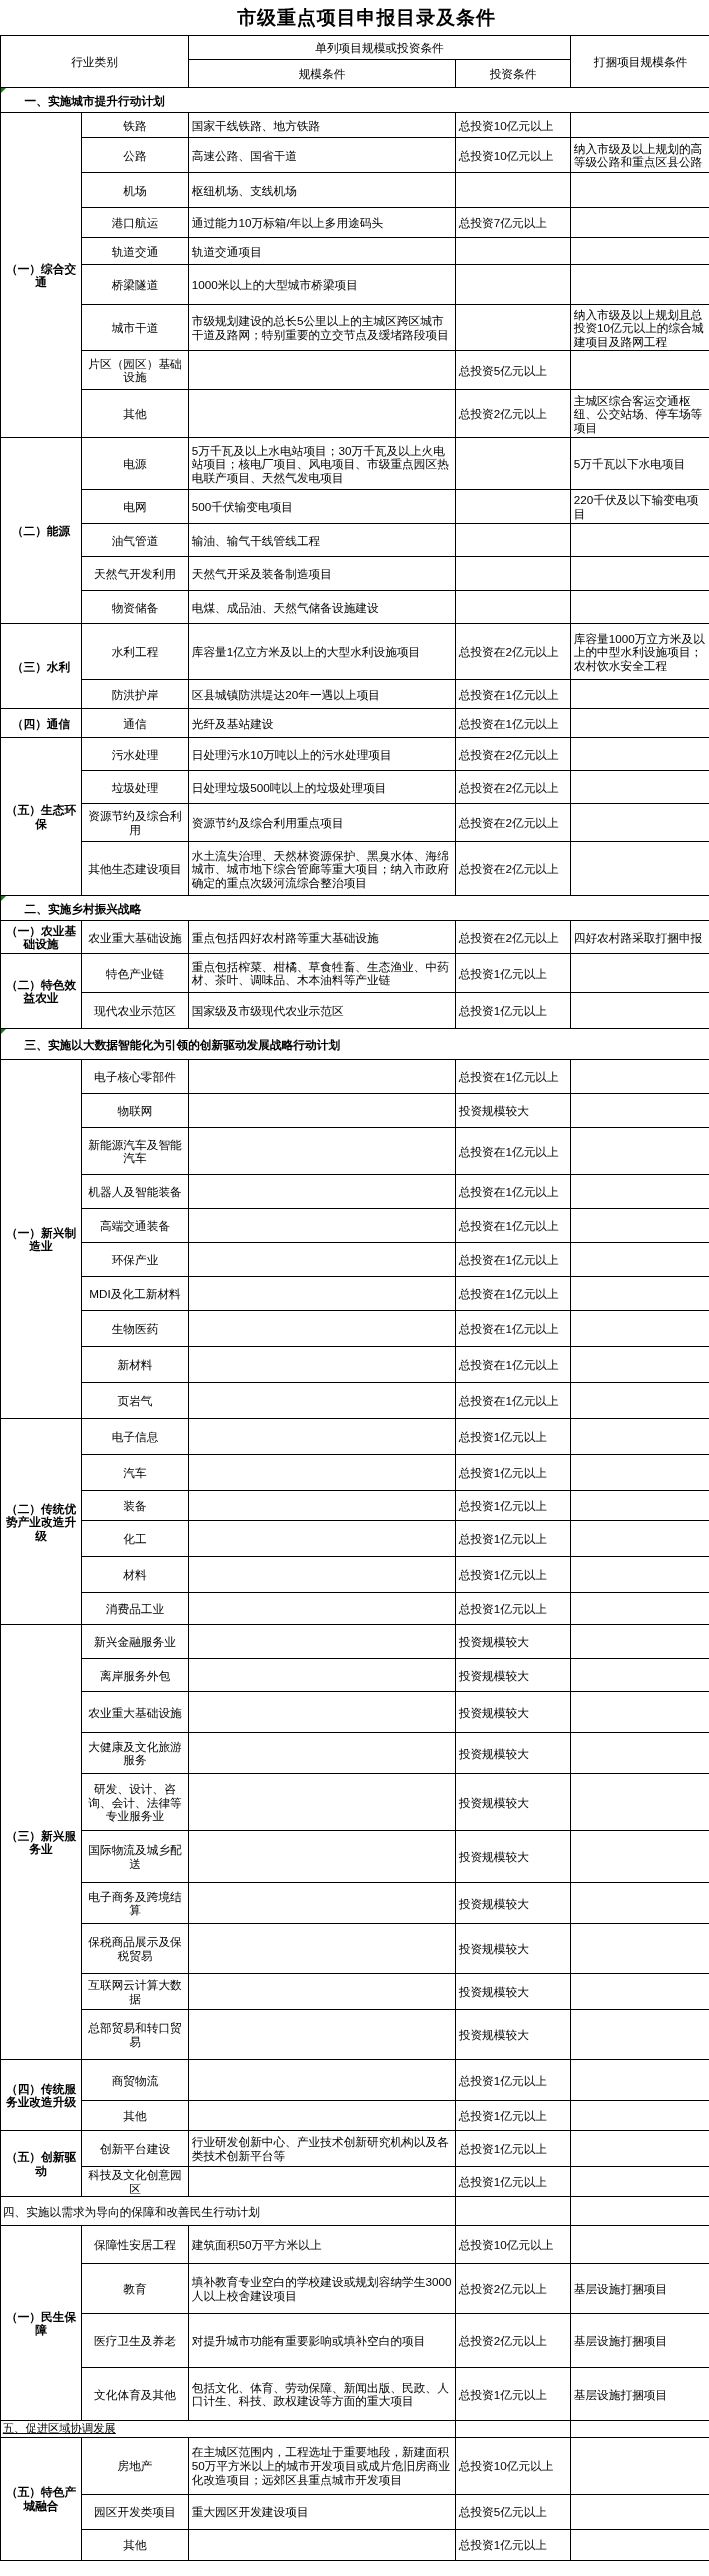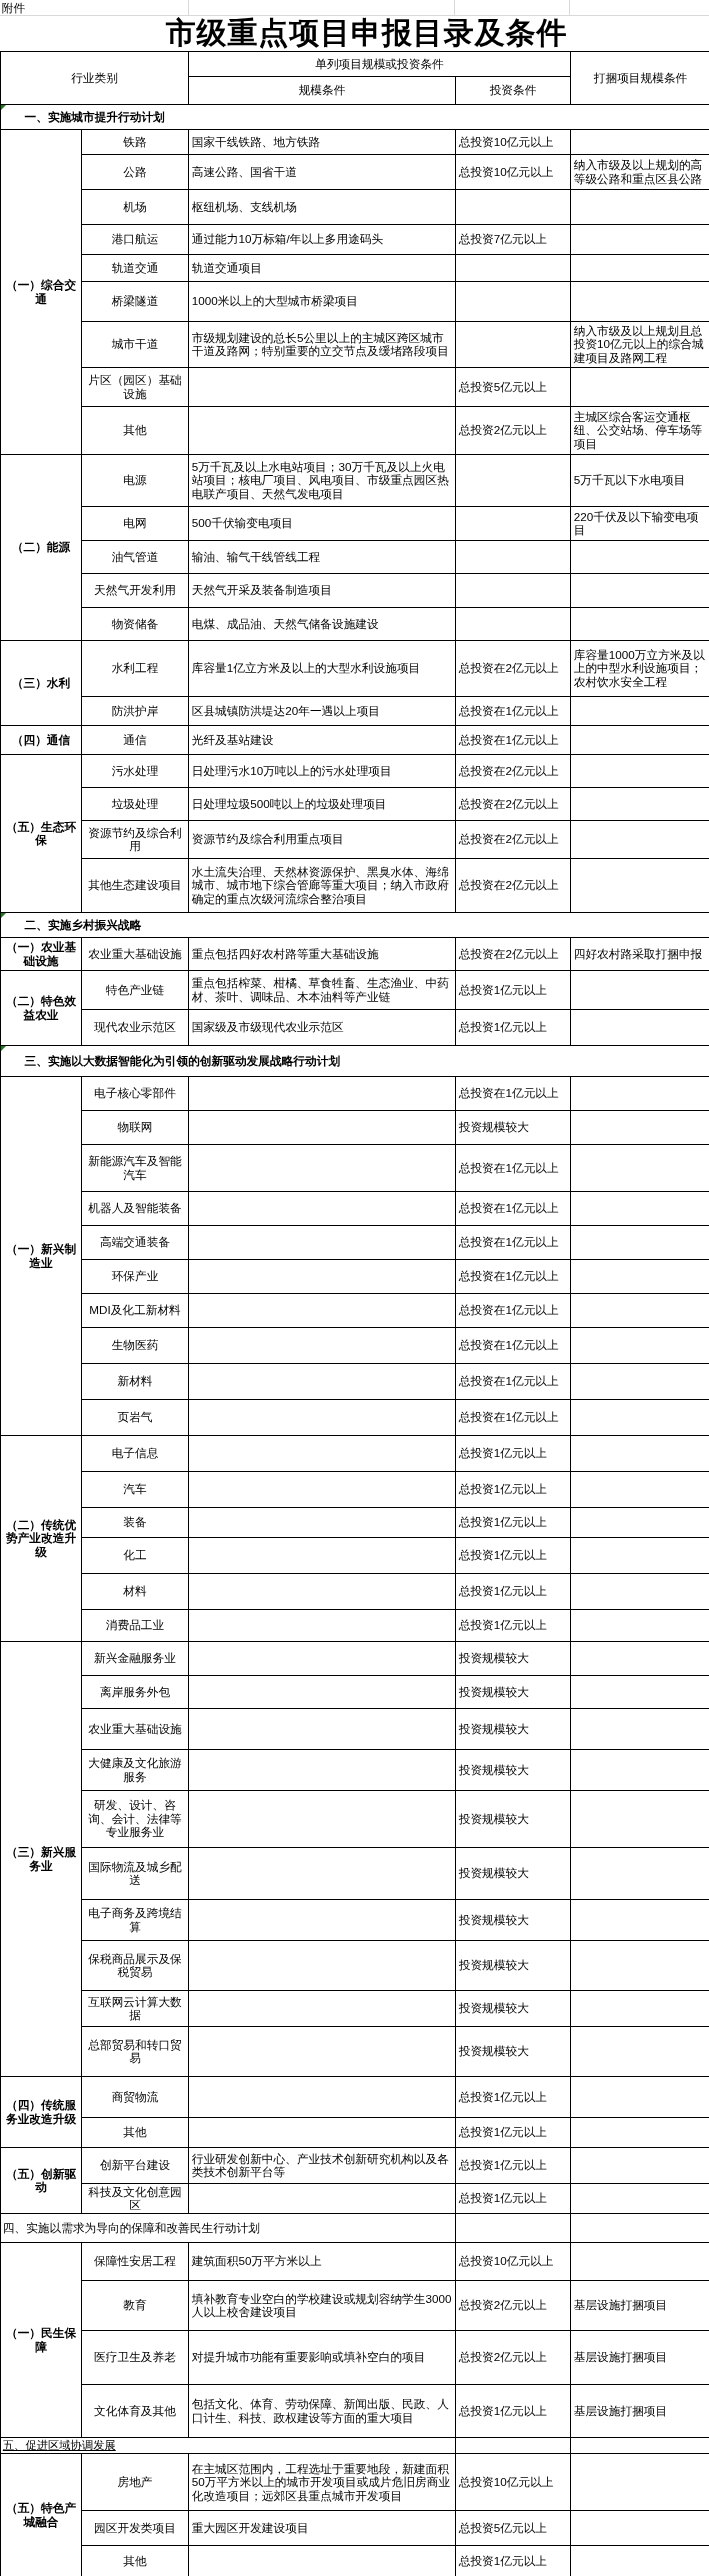--- a/index.html
+++ b/index.html
@@ -9,21 +9,21 @@
     -webkit-font-smoothing:none;
   }
   
   .attach-row {
     height:16.3px; position:relative; font-size:11.7px; line-height:16.3px;
     padding-left:1.8px; border-bottom:0.9px solid #d9d9d9; box-sizing:border-box;
   }
   .gridline { position:absolute; top:0; bottom:0; width:0.9px; background:#d9d9d9; }
   .title-row {
     height:35px; display:flex; align-items:center; justify-content:center;
-    font-size:30px; font-weight:bold; letter-spacing:0.9px;padding-left:24px;
+    font-size:19px; font-weight:bold; letter-spacing:0.9px;padding-left:24px;
   }
   
   table.cat {
     border-collapse:collapse; table-layout:fixed; width:709px;
     border:1.8px solid #000;
   }
   table.cat td {
     border:1.4px solid #000; vertical-align:middle;
     font-size:11.7px; line-height:13.6px; padding:0.9px 2.7px;
     word-break:break-all; overflow:hidden; box-sizing:border-box;
@@ -41,26 +41,20 @@
   td.sec.flag:before {
     content:""; position:absolute; left:0; top:0; width:0; height:0;
     border-top:5.4px solid #1a7a1a; border-right:5.4px solid transparent;
   }
 </style>
 </head>
 <body>
 
 <div class="sheet">
 
-  <div class="attach-row">
-    <span>附件</span>
-    <div class="gridline" style="left:188px"></div>
-    <div class="gridline" style="left:454px"></div>
-    <div class="gridline" style="left:569px"></div>
-  </div>
 
   <div class="title-row">市级重点项目申报目录及条件</div>
 
   <table class="cat">
     <colgroup>
       <col style="width:81px">
         <col style="width:107px">
         <col style="width:267px">
       <col style="width:115px">
         <col style="width:140px">

